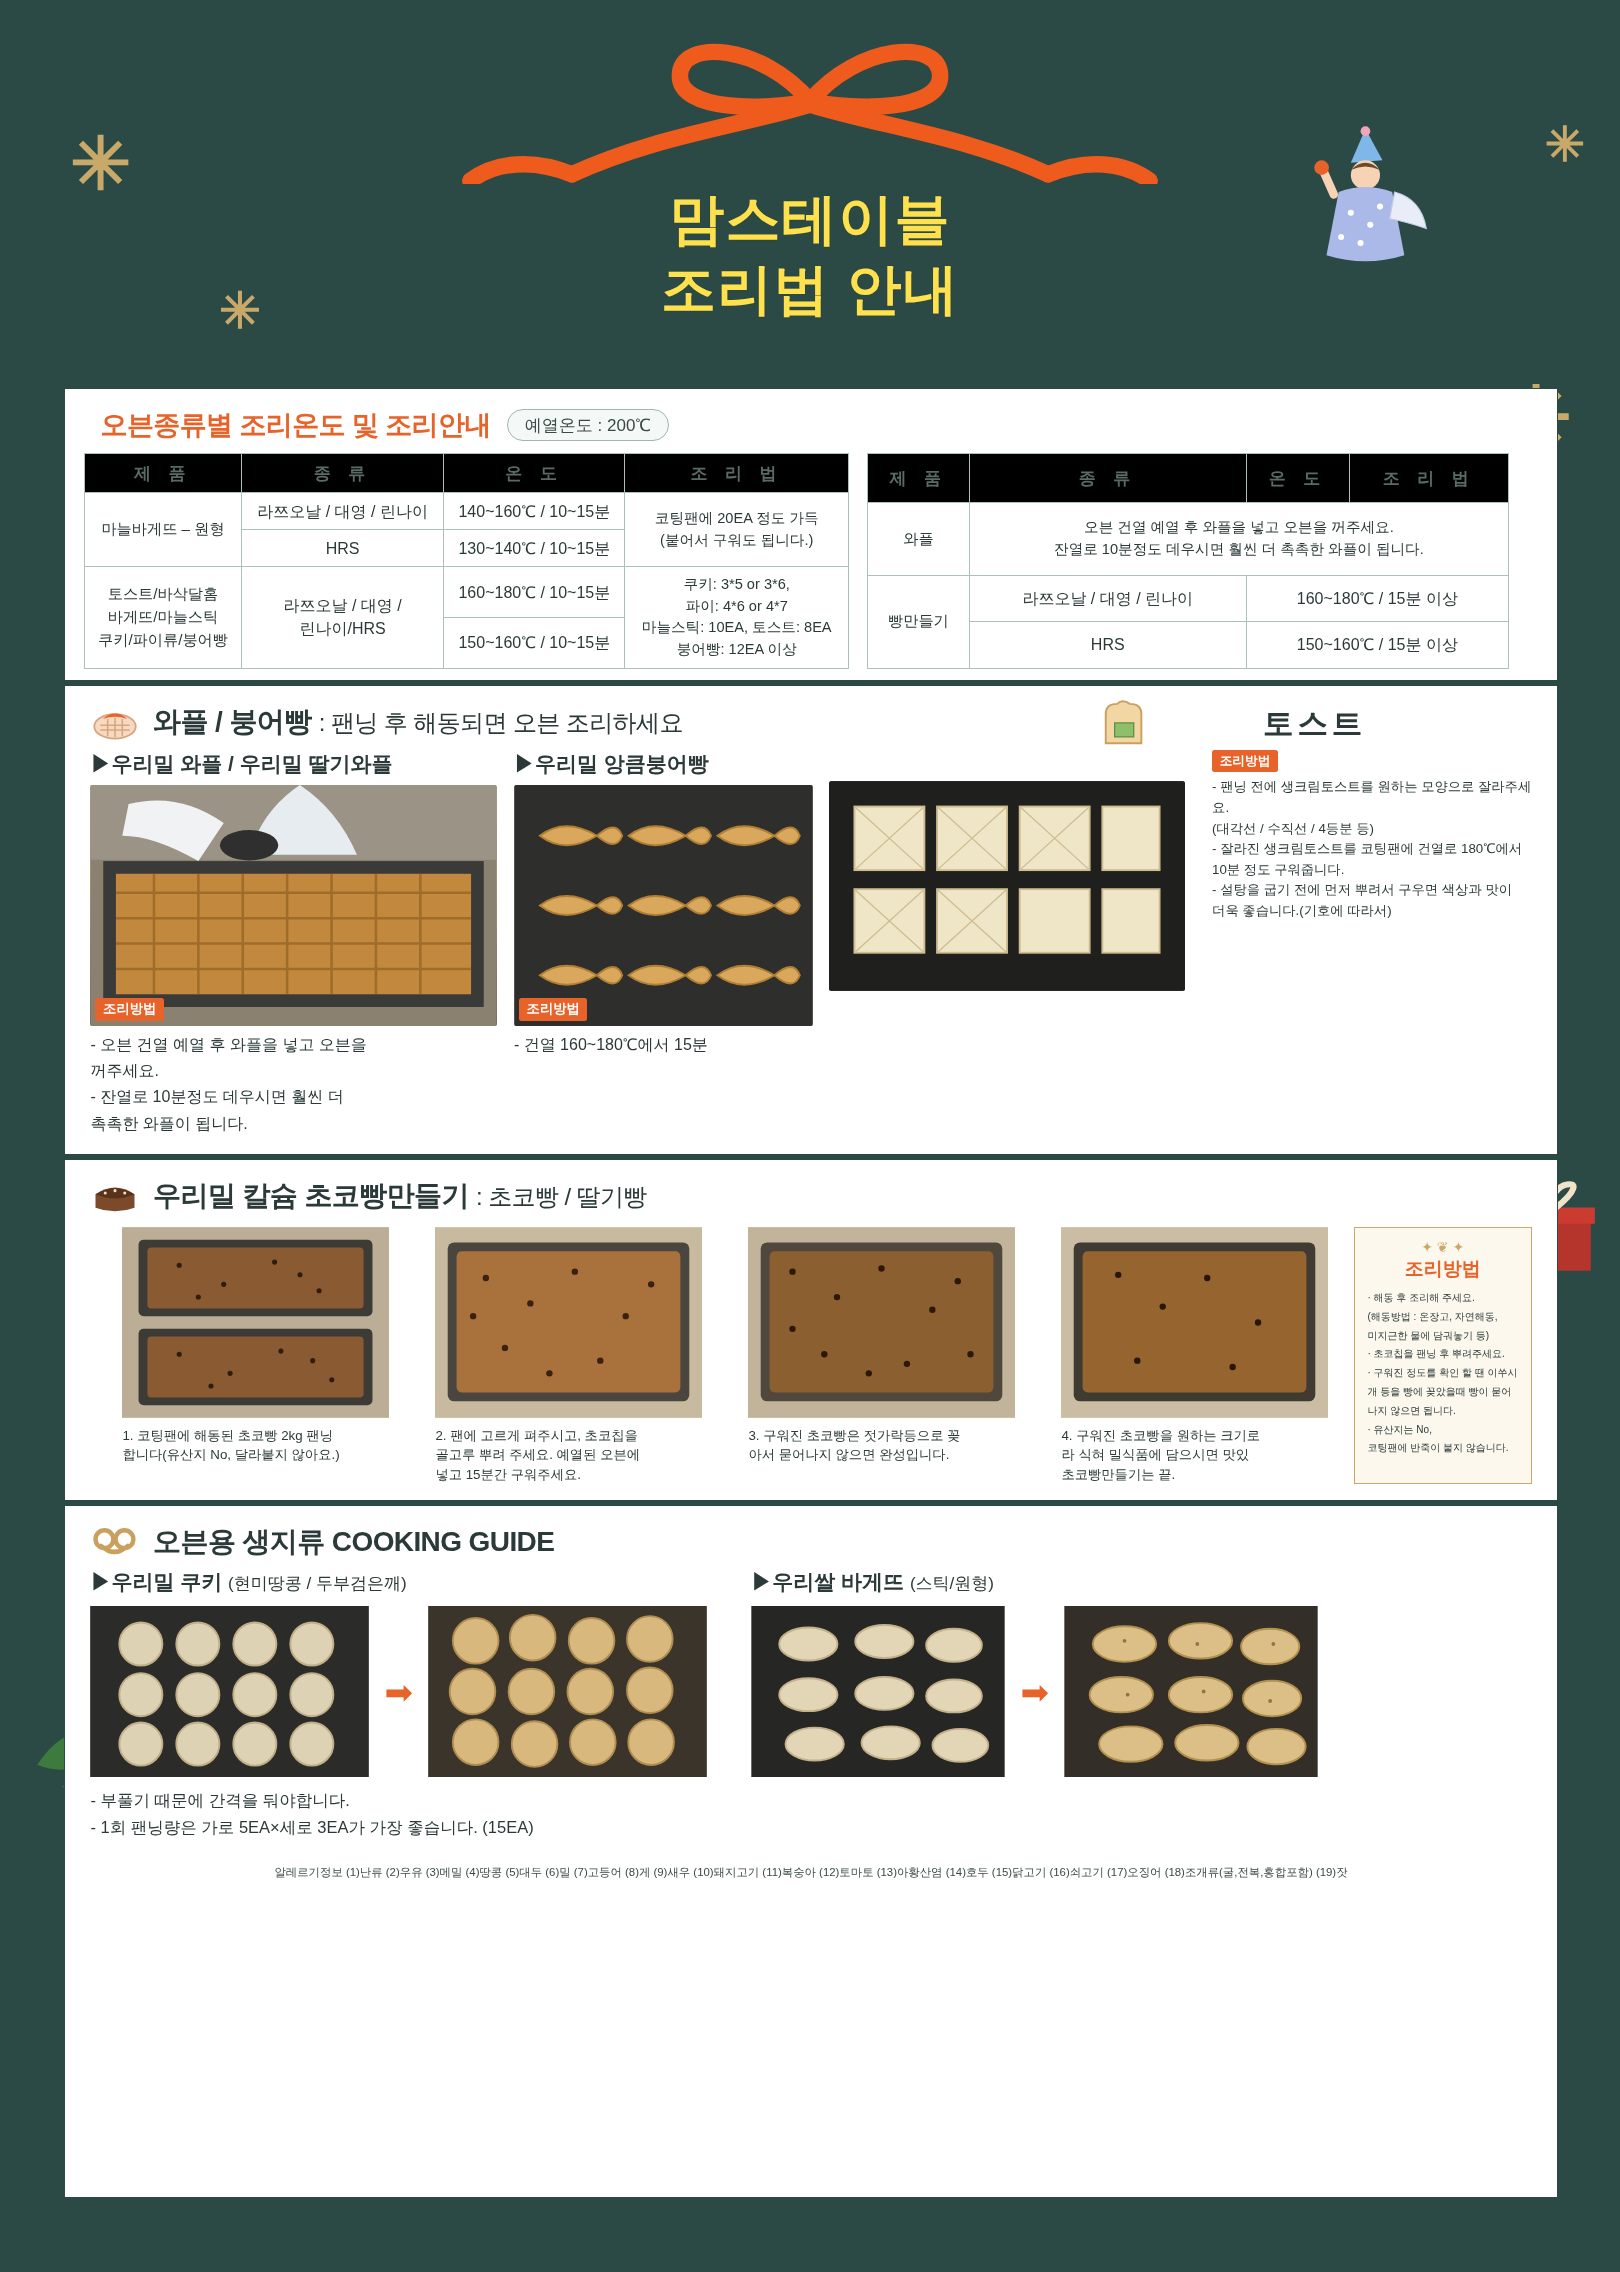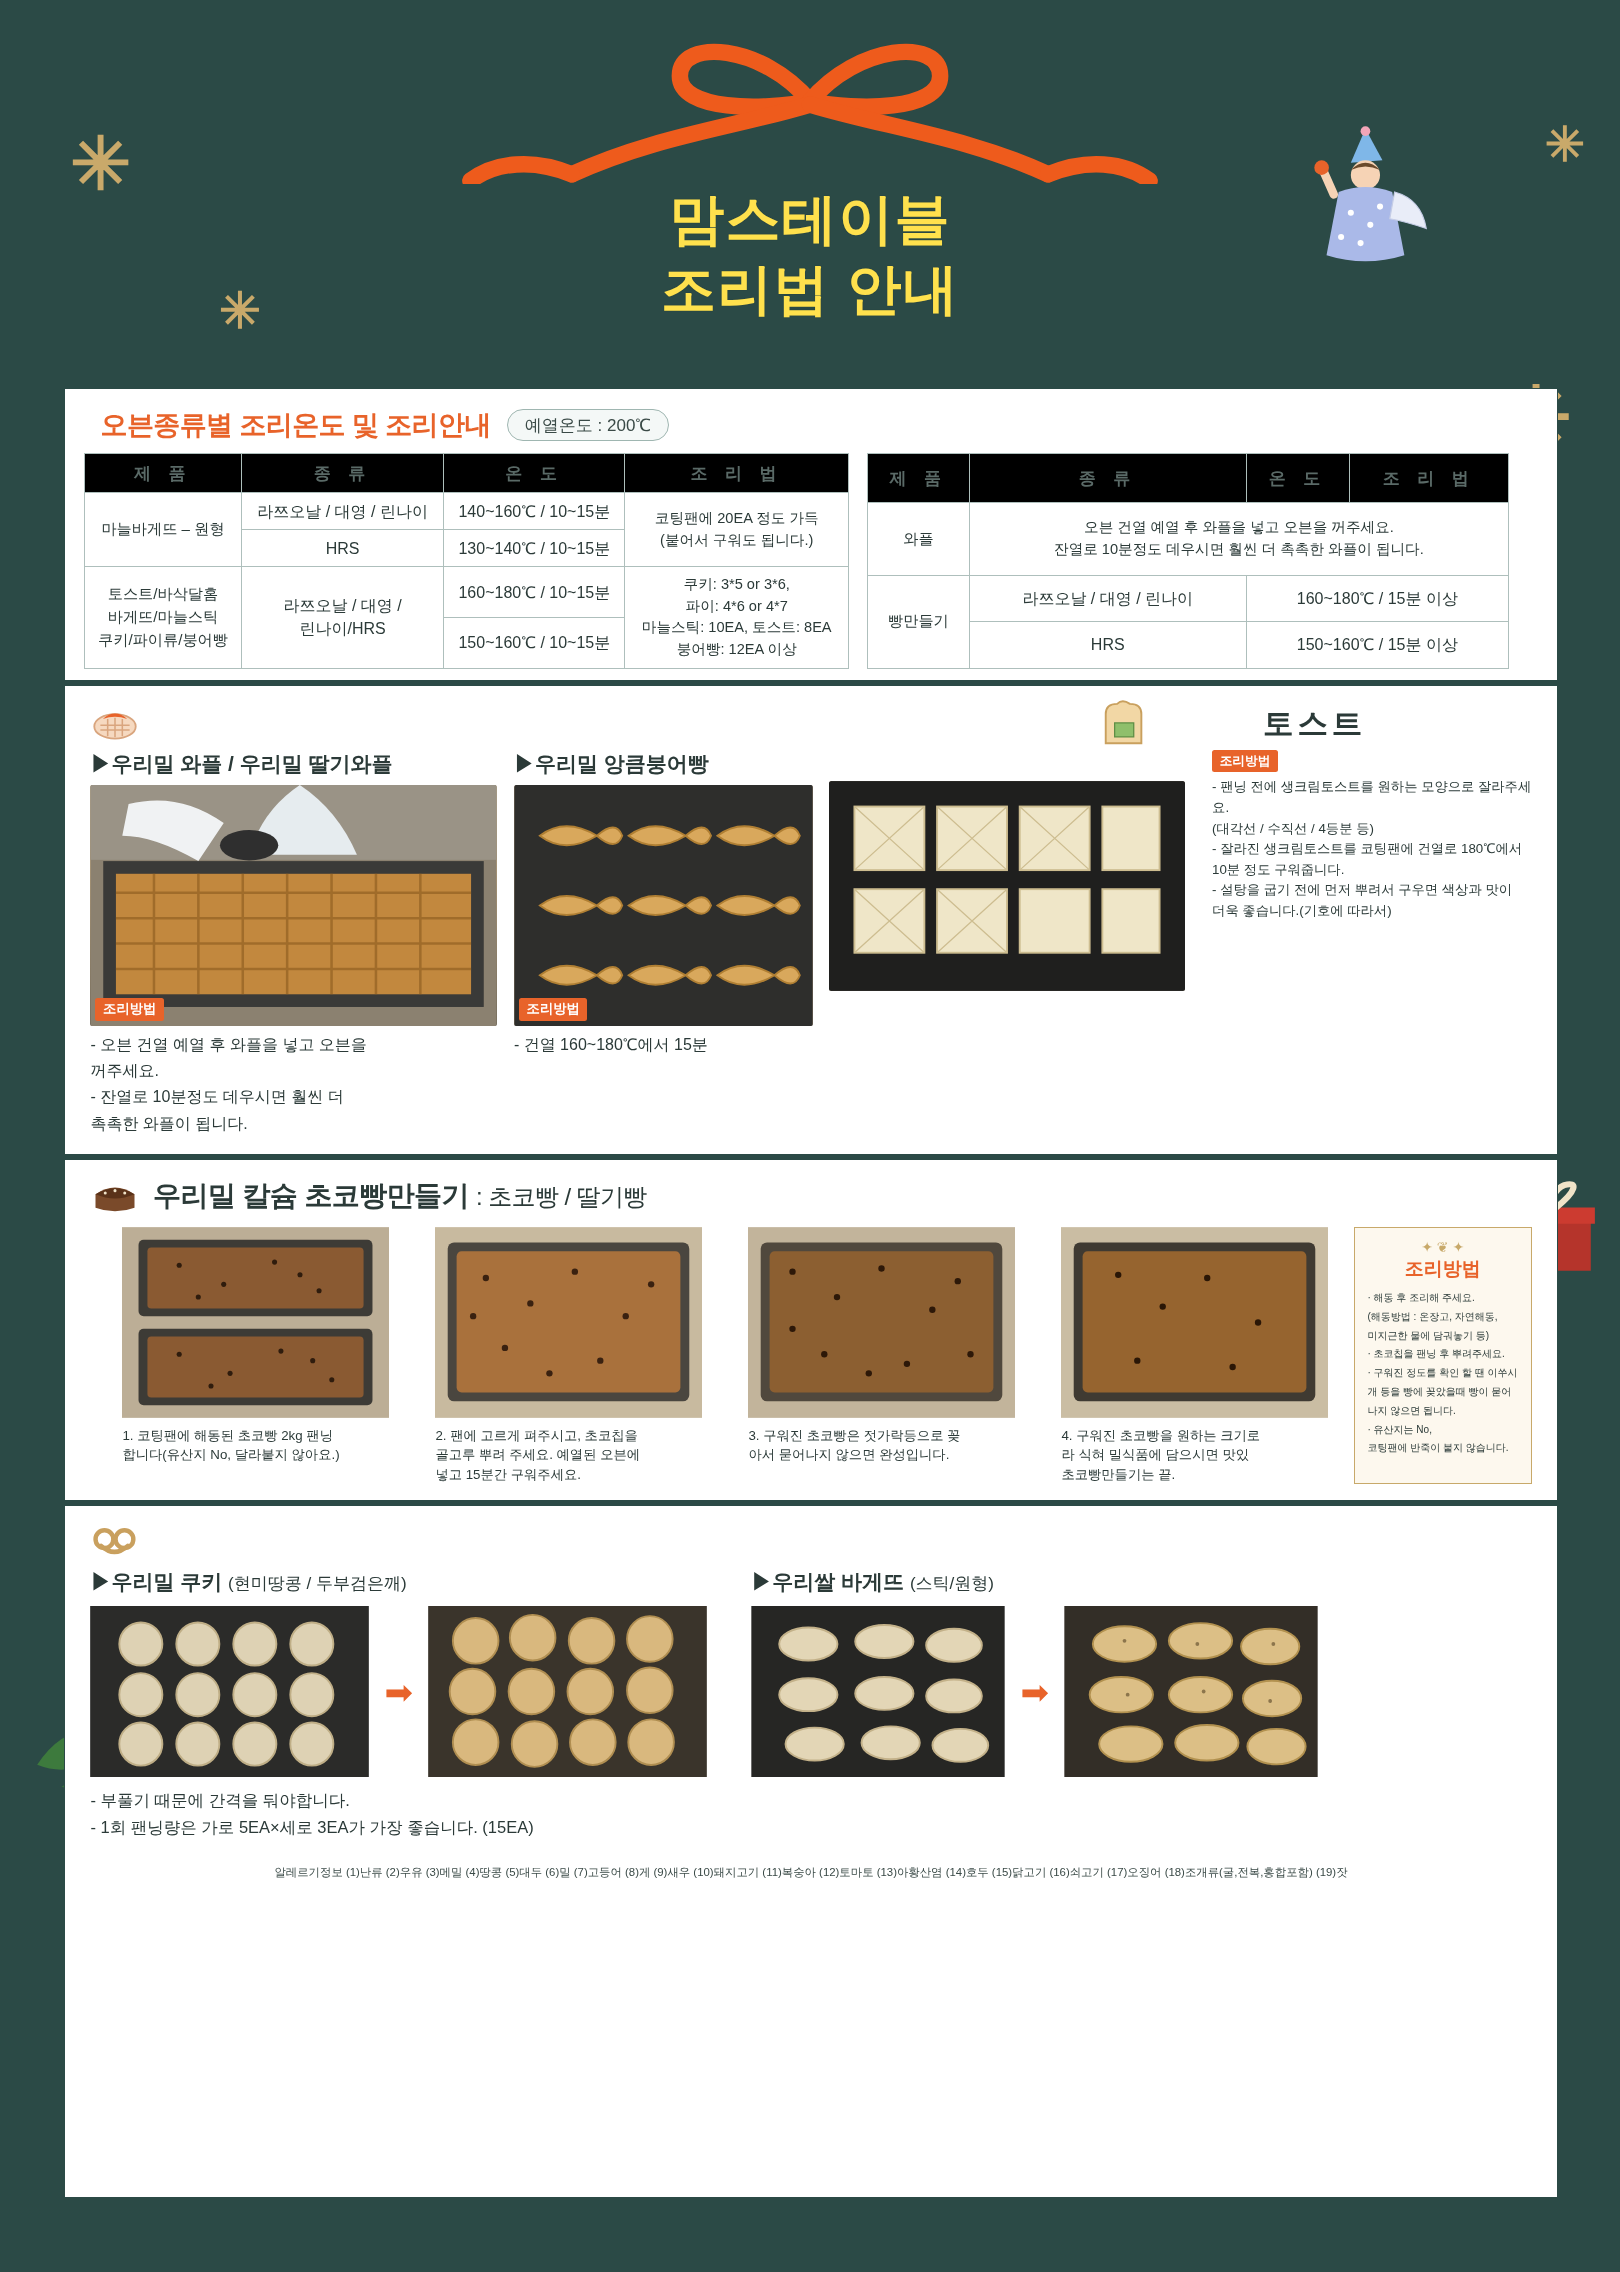--- a/index.html
+++ b/index.html
@@ -263,20 +263,24 @@
 
   <div class="divider"></div>
 
   <div class="sec">
     <div class="sec-head">
       <svg class="badge-ico" viewBox="0 0 80 64">
         <ellipse cx="40" cy="40" rx="34" ry="20" fill="#f6d9c0" stroke="#d9a57e" stroke-width="3"></ellipse>
         <path d="M16 38 h48 M16 46 h48 M28 28 v28 M40 26 v32 M52 28 v28" stroke="#d9a57e" stroke-width="2.5" fill="none"></path>
         <path d="M20 28 q20 -18 40 0 q-20 -8 -40 0Z" fill="#e8632a"></path>
       </svg>
+      <div class="sec-title">
+        <span>와플 / 붕어빵</span>
+        <span class="sub">: 팬닝 후 해동되면 오븐 조리하세요</span>
+      </div>
     </div>
 
     <svg class="toast-ico" viewBox="0 0 110 80">
       <path d="M20 22 q0 -16 18 -16 q8 -8 20 0 q18 0 18 16 v46 h-56Z" fill="#f2d7a5" stroke="#c9a05e" stroke-width="3"></path>
       <path d="M34 36 h30 v22 h-30Z" fill="#8fbf6b" stroke="#5f8e45" stroke-width="2"></path>
     </svg>
     <div class="toast-label">토스트</div>
 
     <div class="row2">
       <div class="col">
@@ -502,20 +506,21 @@
 
   <div class="sec">
     <div class="sec-head">
       <svg class="badge-ico" viewBox="0 0 90 64">
         <g fill="none" stroke="#c9a05e" stroke-width="8" stroke-linecap="round">
           <circle cx="26" cy="26" r="16"></circle>
             <circle cx="62" cy="26" r="16"></circle>
           <path d="M20 38 q24 22 48 0"></path>
         </g>
       </svg>
+      <div class="sec-title">오븐용 생지류 COOKING GUIDE</div>
     </div>
 
     <div style="display:flex;gap:44px;margin-top:6.4px;">
       <div>
         <div class="sublabel">
           <span>▶우리밀 쿠키</span>
           <span class="tiny">(현미땅콩 / 두부검은깨)</span>
         </div>
         <div class="guide-row">
           <svg width="279" height="171" viewBox="0 0 440 270">

